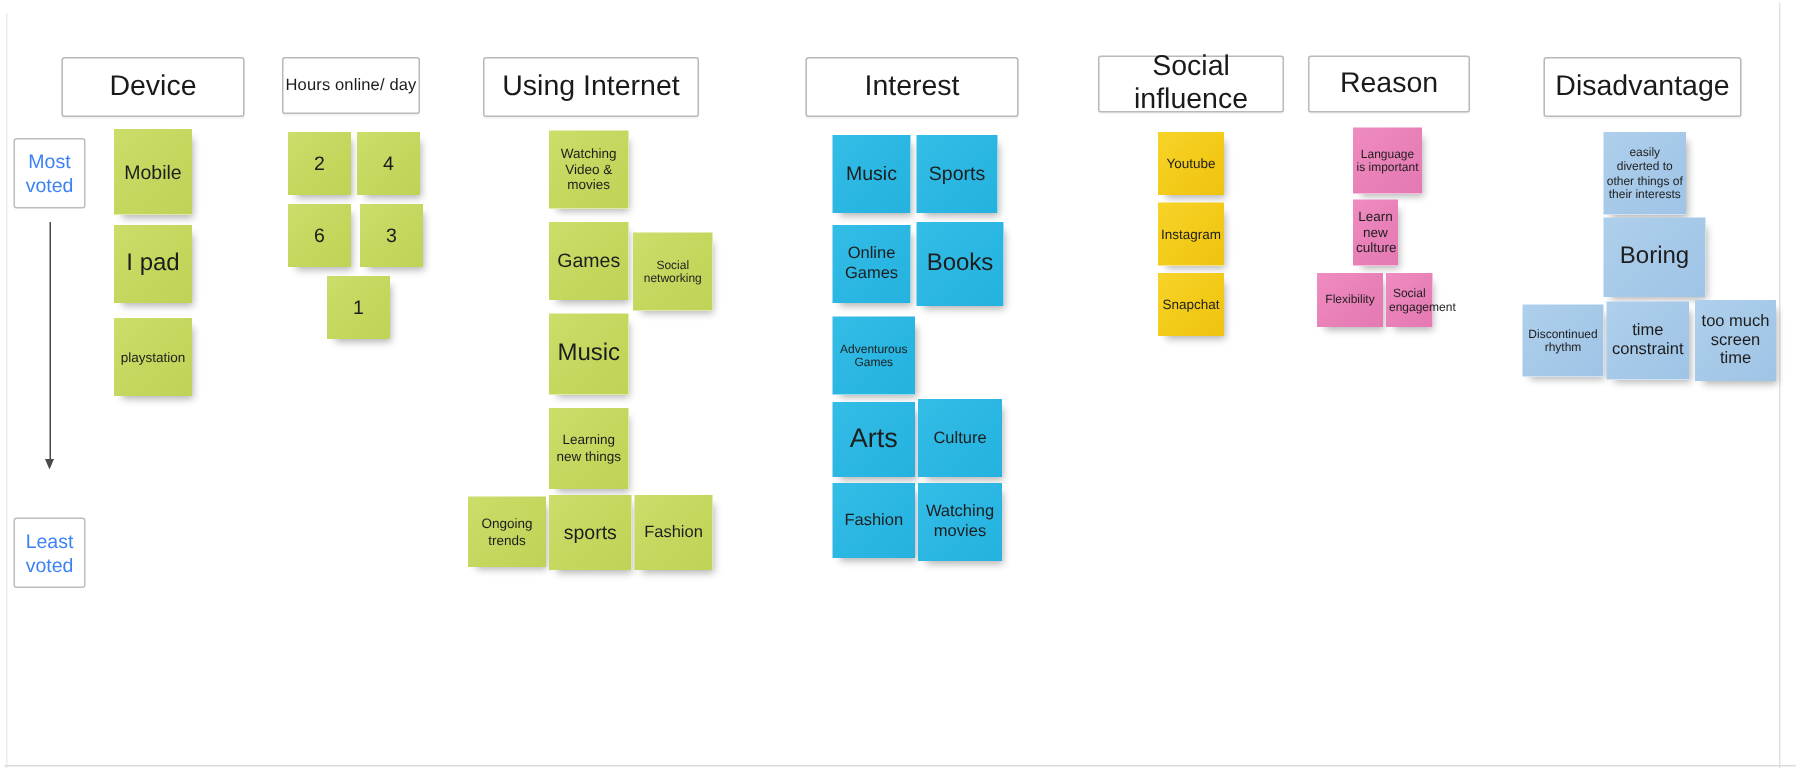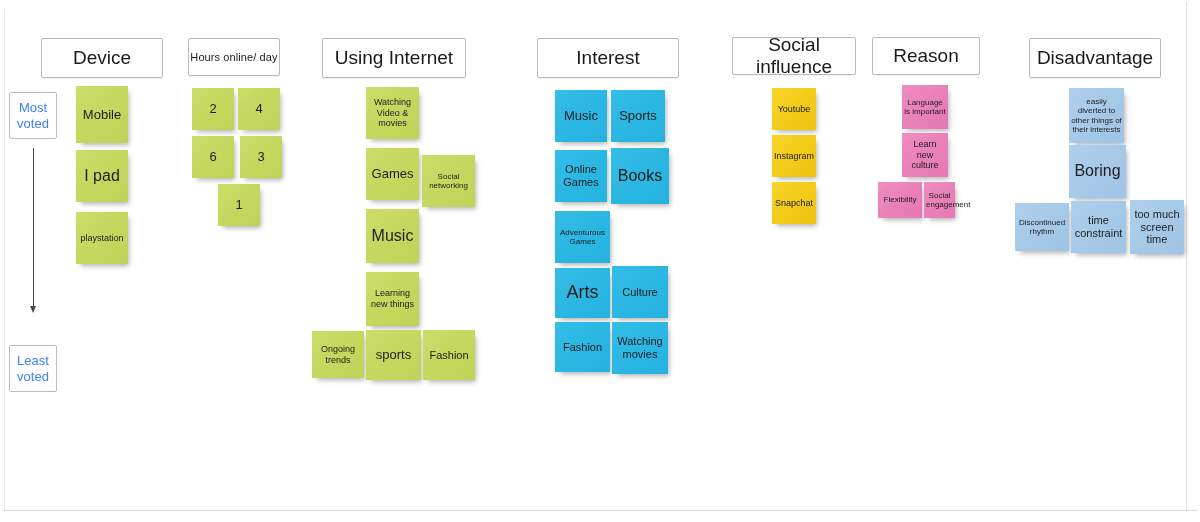--- a/index.html
+++ b/index.html
@@ -241,34 +241,34 @@
   <div class="note c-yellow fs-s" style="left:772px; top:135px; width:44px; height:42px;">
     <span>Instagram</span>
     </div>
   <div class="note c-yellow fs-s" style="left:772px; top:182px; width:44px; height:42px;">
     <span>Snapchat</span>
     </div>
 
   <div class="note c-pink fs-xs" style="left:902px; top:85px; width:46px; height:44px;">
     <span>Language is important</span>
     </div>
-  <div class="note c-pink fs-s" style="left:902px; top:133px; width:46px; height:44px;">
+  <div class="note c-pink fs-s" style="left:902px; top:133px; width:30px; height:44px;">
     <span>Learn new culture</span>
     </div>
   <div class="note c-pink fs-xs" style="left:878px; top:182px; width:44px; height:36px;">
     <span>Flexibility</span>
     </div>
   <div class="note c-pink fs-xs" style="left:924px; top:182px; width:31px; height:36px;">
     <span>Social engagement</span>
     </div>
 
   <div class="note c-lblue fs-xs" style="left:1069px; top:88px; width:55px; height:55px;">
     <span>easily diverted to other things of their interests</span>
     </div>
-  <div class="note c-lblue fs-xl" style="left:1069px; top:145px; width:57px; height:53px;">
+  <div class="note c-lblue fs-xl" style="left:1069px; top:145px; width:68px; height:53px;">
     <span>Boring</span>
     </div>
   <div class="note c-lblue fs-xs" style="left:1015px; top:203px; width:54px; height:48px;">
     <span>Discontinued rhythm</span>
     </div>
   <div class="note c-lblue fs-m" style="left:1071px; top:201px; width:55px; height:52px;">
     <span>time constraint</span>
     </div>
   <div class="note c-lblue fs-m" style="left:1130px; top:200px; width:54px; height:54px;">
     <span>too much screen time</span>

